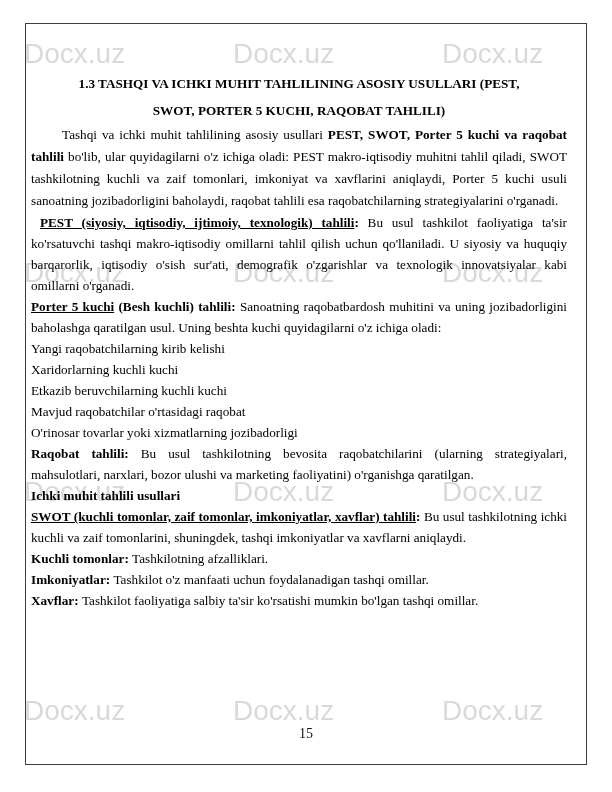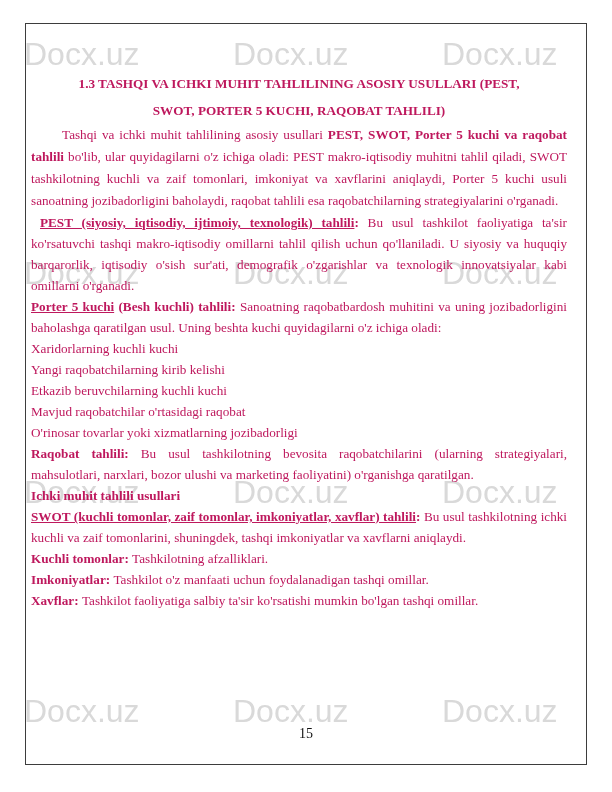--- a/index.html
+++ b/index.html
@@ -16,41 +16,41 @@
     font-family: "Liberation Serif", "DejaVu Serif", serif;
   }
   .watermark-layer {
     position: absolute;
     left: 0; top: 0; right: 0; bottom: 0;
     z-index: 0;
   }
   .wm {
     position: absolute;
     font-family: "Liberation Sans", "DejaVu Sans", sans-serif;
-    font-size: 32px;
+    font-size: 28px;
     line-height: 40px;
     color: #d9d9d9;
     white-space: nowrap;
     user-select: none;
   }
   .frame {
     position: absolute;
     left: 25px; top: 23px;
     width: 562px; height: 742px;
     border: 1.5px solid #3d3d3d;
     box-sizing: border-box;
     z-index: 1;
     pointer-events: none;
   }
   .content {
     position: absolute;
     left: 31px; top: 70px;
     width: 536px;
     z-index: 2;
-    color: #be185d;
+    color: #000000;
   }
   .blk {
     margin: 0;
     font-size: 13.2px;
     line-height: 21px;
   }
   .s-title {
     text-align: center;
     font-weight: bold;
     line-height: 27px;
@@ -107,22 +107,22 @@
       <div class="wm" style="left: 233px; top: 691px;">Docx.uz</div>
       <div class="wm" style="left: 442px; top: 691px;">Docx.uz</div>
     </div>
   <div class="frame"></div>
   <div class="content" id="doc-content">
       <p class="blk s-title"><span class="b">1.3 TASHQI VA ICHKI MUHIT TAHLILINING ASOSIY USULLARI (PEST,</span></p>
       <p class="blk s-title"><span class="b">SWOT, PORTER 5 KUCHI, RAQOBAT TAHLILI)</span></p>
       <p class="blk s-intro"><span>Tashqi va ichki muhit tahlilining asosiy usullari </span><span class="b">PEST, SWOT, Porter 5 kuchi va raqobat tahlili</span><span> bo'lib, ular quyidagilarni o'z ichiga oladi: PEST makro-iqtisodiy muhitni tahlil qiladi, SWOT tashkilotning kuchli va zaif tomonlari, imkoniyat va xavflarini aniqlaydi, Porter 5 kuchi usuli sanoatning jozibadorligini baholaydi, raqobat tahlili esa raqobatchilarning strategiyalarini o'rganadi.</span></p>
       <p class="blk s-para-indent"><span class="b u">PEST (siyosiy, iqtisodiy, ijtimoiy, texnologik) tahlili</span><span class="b">: </span><span>Bu usul tashkilot faoliyatiga ta'sir ko'rsatuvchi tashqi makro-iqtisodiy omillarni tahlil qilish uchun qo'llaniladi. U siyosiy va huquqiy barqarorlik, iqtisodiy o'sish sur'ati, demografik o'zgarishlar va texnologik innovatsiyalar kabi omillarni o'rganadi.</span></p>
       <p class="blk s-para"><span class="b u">Porter 5 kuchi</span><span class="b"> (Besh kuchli) tahlili: </span><span>Sanoatning raqobatbardosh muhitini va uning jozibadorligini baholashga qaratilgan usul. Uning beshta kuchi quyidagilarni o'z ichiga oladi:</span></p>
+      <p class="blk s-line"><span>Yangi raqobatchilarning kirib kelishi</span></p>
       <p class="blk s-line"><span>Xaridorlarning kuchli kuchi</span></p>
-      <p class="blk s-line"><span>Yangi raqobatchilarning kirib kelishi</span></p>
       <p class="blk s-line"><span>Etkazib beruvchilarning kuchli kuchi</span></p>
       <p class="blk s-line"><span>Mavjud raqobatchilar o'rtasidagi raqobat</span></p>
       <p class="blk s-line"><span>O'rinosar tovarlar yoki xizmatlarning jozibadorligi</span></p>
       <p class="blk s-para"><span class="b">Raqobat tahlili: </span><span>Bu usul tashkilotning bevosita raqobatchilarini (ularning strategiyalari, mahsulotlari, narxlari, bozor ulushi va marketing faoliyatini) o'rganishga qaratilgan.</span></p>
       <p class="blk s-heading"><span class="b">Ichki muhit tahlili usullari</span></p>
       <p class="blk s-para"><span class="b u">SWOT (kuchli tomonlar, zaif tomonlar, imkoniyatlar, xavflar) tahlili</span><span class="b">: </span><span>Bu usul tashkilotning ichki kuchli va zaif tomonlarini, shuningdek, tashqi imkoniyatlar va xavflarni aniqlaydi.</span></p>
       <p class="blk s-line"><span class="b">Kuchli tomonlar: </span><span>Tashkilotning afzalliklari.</span></p>
       <p class="blk s-line"><span class="b">Imkoniyatlar: </span><span>Tashkilot o'z manfaati uchun foydalanadigan tashqi omillar.</span></p>
       <p class="blk s-line"><span class="b">Xavflar: </span><span>Tashkilot faoliyatiga salbiy ta'sir ko'rsatishi mumkin bo'lgan tashqi omillar.</span></p>
     </div>

